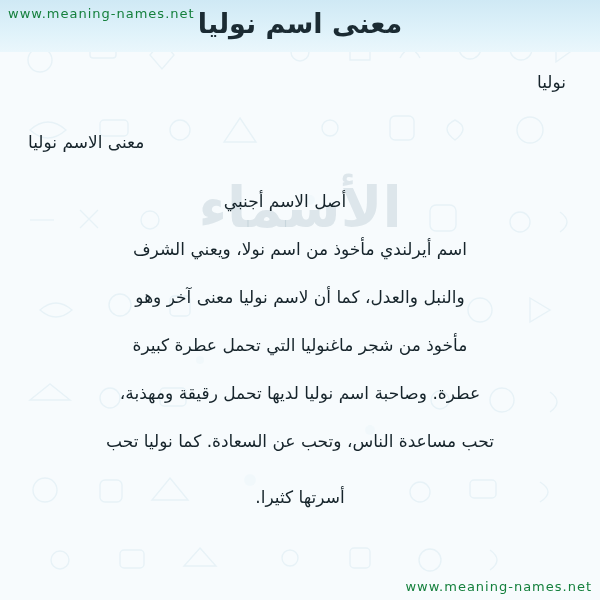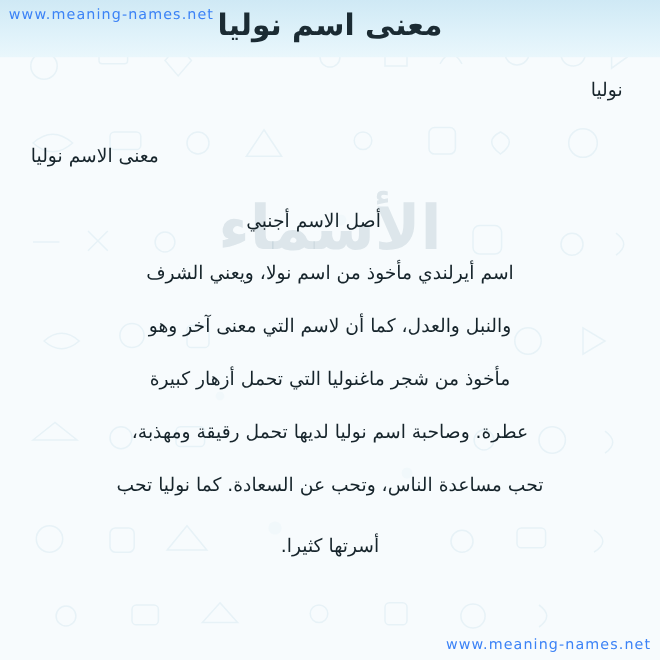--- a/index.html
+++ b/index.html
@@ -43,21 +43,21 @@
     text-align: center;
     font-size: 27px;
     font-weight: bold;
     color: #1b2b33;
     letter-spacing: 0px;
     direction: rtl;
   }
   .watermark {
     position: absolute;
     font-size: 13px;
-    color: #3b82f6;
+    color: #15803d;
     letter-spacing: 1px;
     direction: ltr;
     font-family: "DejaVu Sans", "Liberation Sans", sans-serif;
   }
   .watermark.top-left {
     top: 6px;
     left: 8px;
   }
   .watermark.bottom-right {
     bottom: 6px;
@@ -189,22 +189,22 @@
   <div class="title">معنى اسم نوليا</div>
 
   <div class="center-mark">الأسماء</div>
 
   <div class="content">
     <div class="line name-head">نوليا</div>
     <div class="line meta">معنى الاسم نوليا</div>
     <div class="line meta2">أصل الاسم أجنبي</div>
 
     <div class="body-line">اسم أيرلندي مأخوذ من اسم نولا، ويعني الشرف</div>
-    <div class="body-line">والنبل والعدل، كما أن لاسم التي معنى آخر وهو</div>
-    <div class="body-line">مأخوذ من شجر ماغنوليا التي تحمل أزهار كبيرة</div>
+    <div class="body-line">والنبل والعدل، كما أن لاسم نوليا معنى آخر وهو</div>
+    <div class="body-line">مأخوذ من شجر ماغنوليا التي تحمل عطرة كبيرة</div>
     <div class="body-line">عطرة. وصاحبة اسم نوليا لديها تحمل رقيقة ومهذبة،</div>
     <div class="body-line">تحب مساعدة الناس، وتحب عن السعادة. كما نوليا تحب</div>
     <div class="body-line last">أسرتها كثيرا.</div>
   </div>
 
   <div class="watermark bottom-right">www.meaning-names.net</div>
 
 </div>
 
 </body></html>

